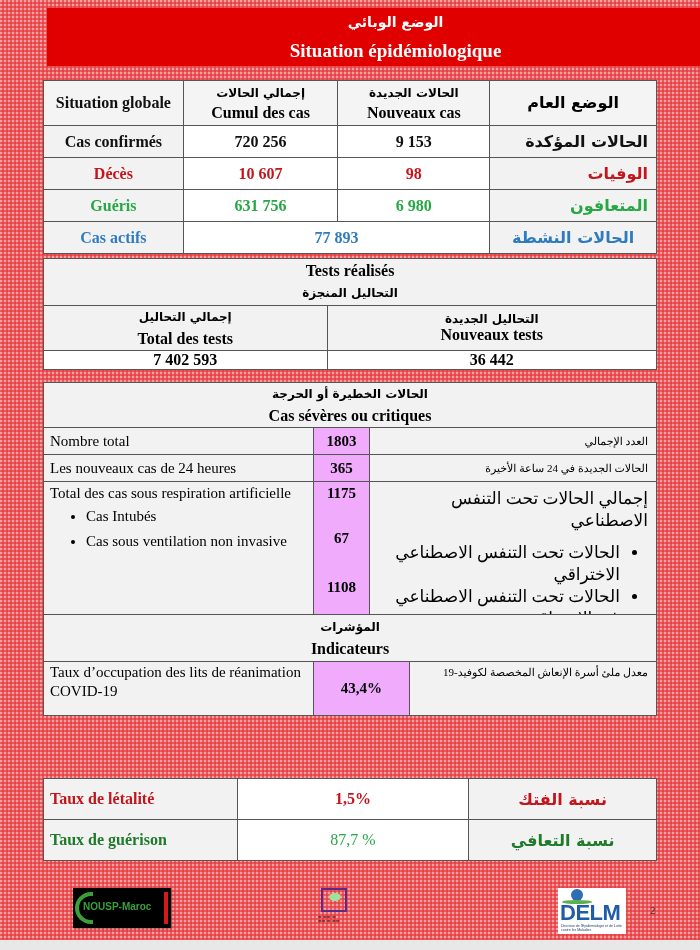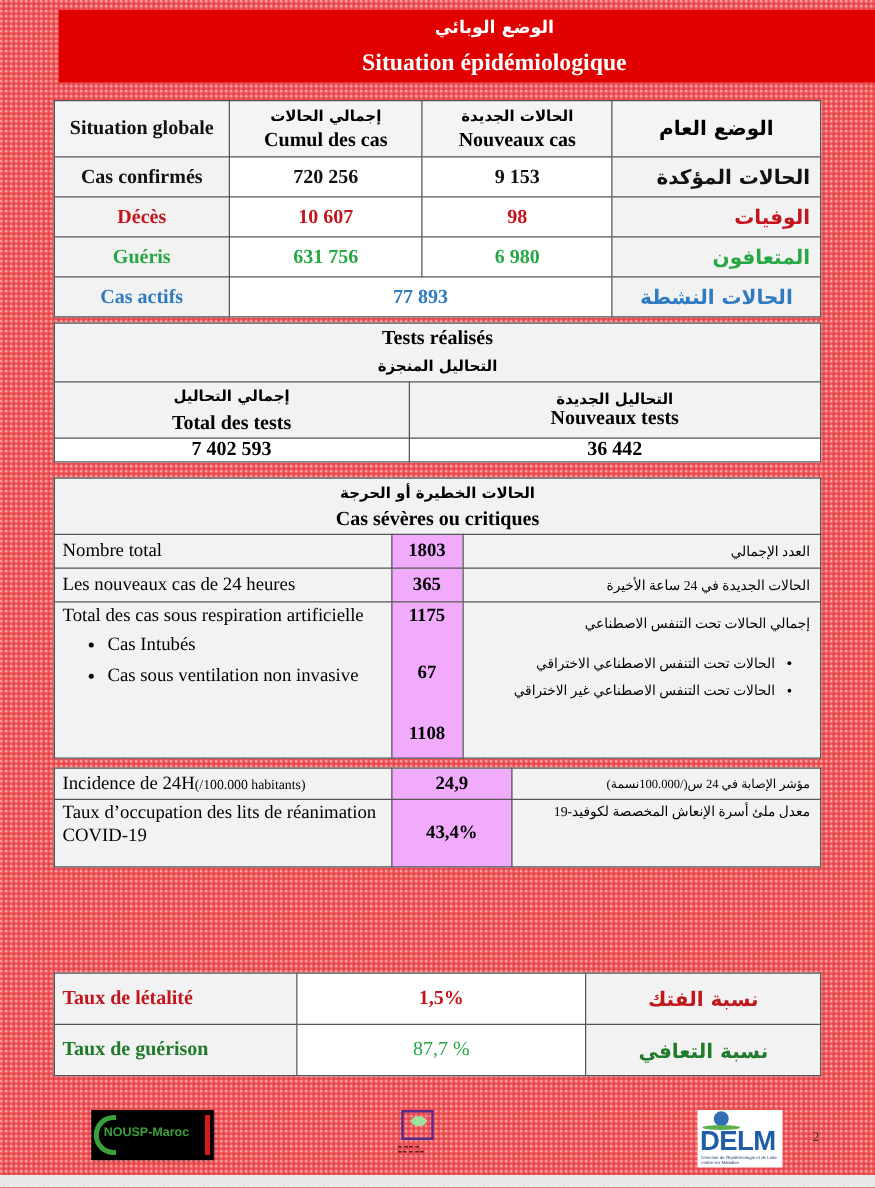--- a/index.html
+++ b/index.html
@@ -176,42 +176,43 @@
       <ul>
         <li style="margin-top:4px;">Cas Intubés</li>
         <li style="margin-top:6px;">Cas sous ventilation non invasive</li>
       </ul>
     </td>
     <td class="num" style="vertical-align:top;padding-top:2px;line-height:19px;">
       <div>1175</div>
       <div style="margin-top:26px;">67</div>
       <div style="margin-top:30px;">1108</div>
     </td>
-    <td class="ar right" style="vertical-align:top;font-size:11px;padding-top:6px;line-height:22px;">
+    <td class="ar right" style="vertical-align:top;font-size:17px;padding-top:6px;line-height:22px;">
       <div>إجمالي الحالات تحت التنفس الاصطناعي</div>
       <ul class="rtl" style="margin-top:10px;">
         <li>الحالات تحت التنفس الاصطناعي الاختراقي</li>
         <li>الحالات تحت التنفس الاصطناعي غير الاختراقي</li>
       </ul>
     </td>
   </tr>
 </tbody>
   </table>
 
 <table class="t4">
   <colgroup>
       <col style="width:270px">
       <col style="width:97px">
       <col style="width:247px">
     </colgroup>
   <tbody>
-  <tr>
-    <td class="left" style="height:24px;"><span>Incidence de 24H</span><span class="small">(/100.000 habitants)</span></td>
-    <td class="num">24,9</td>
-    <td class="ar right" style="font-size:10px;">مؤشر الإصابة في 24 س(/100.000نسمة)</td>
+      <tr>
+    <td colspan="3" style="height:46px;line-height:22px;font-weight:bold;font-size:16px;">
+      <div class="arsmall">المؤشرات</div>
+      <div>Indicateurs</div>
+    </td>
   </tr>
   <tr>
     <td class="left" style="height:52px;vertical-align:top;line-height:19px;padding-top:1px;">Taux d’occupation des lits de réanimation COVID-19</td>
     <td class="num">43,4%</td>
     <td class="ar right" style="font-size:11px;line-height:20px;vertical-align:top;">معدل ملئ أسرة الإنعاش المخصصة لكوفيد-19</td>
   </tr>
 </tbody>
   </table>
 
 <table class="t5">

